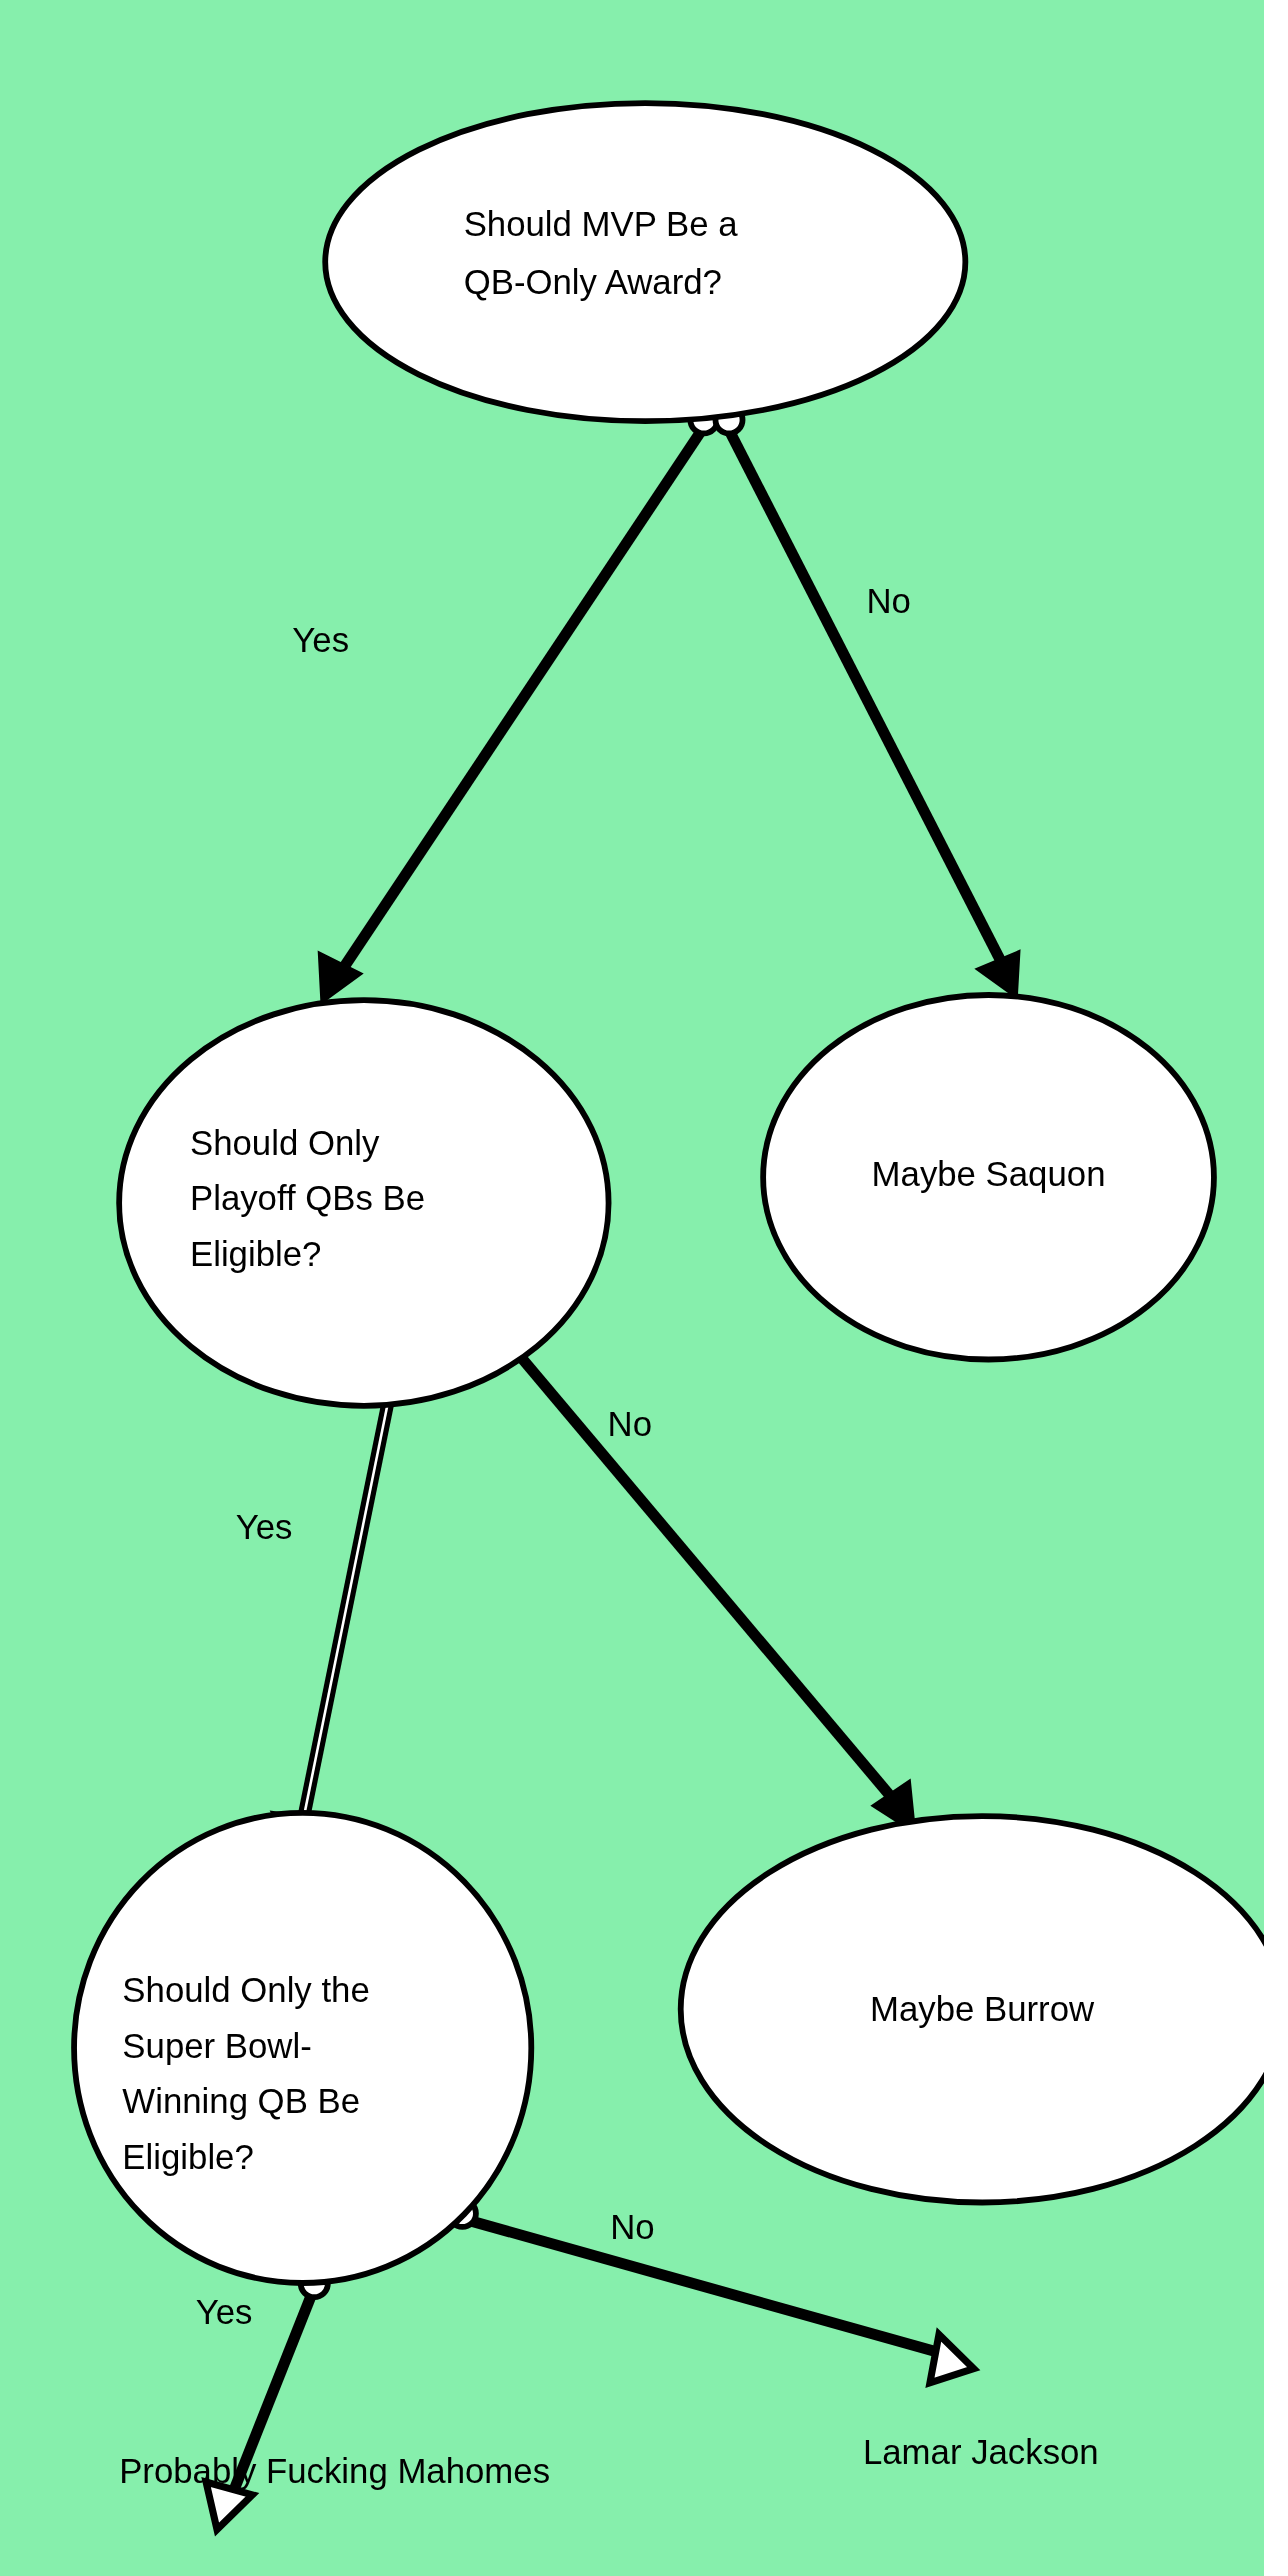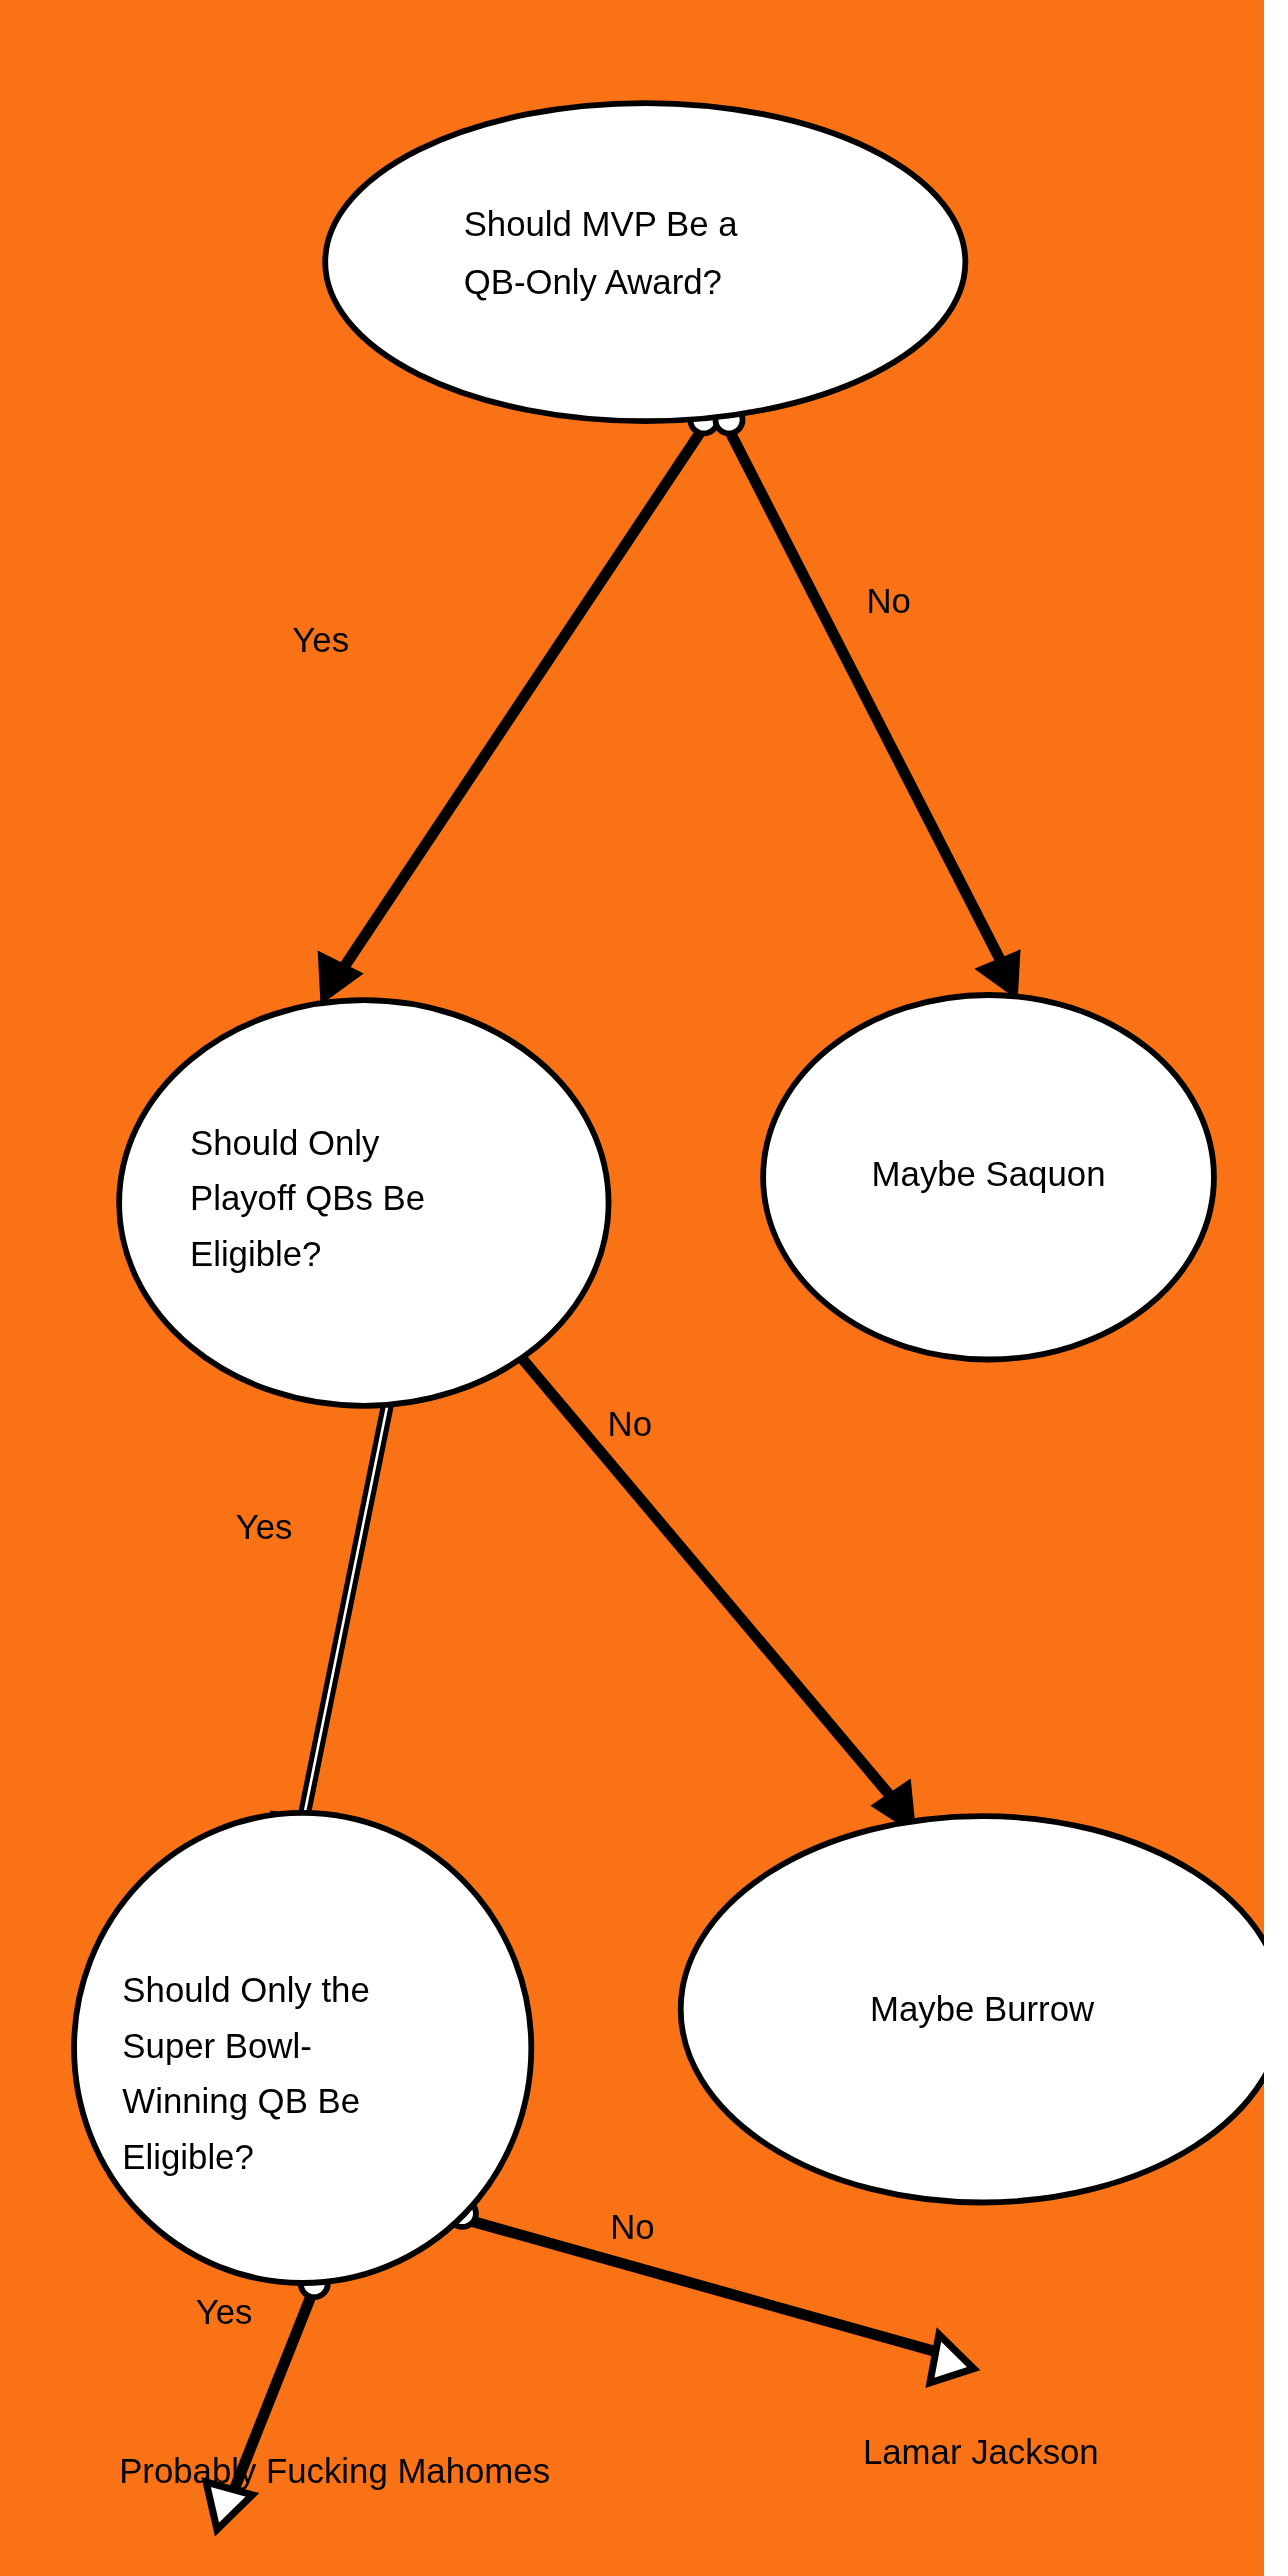--- a/index.html
+++ b/index.html
@@ -4,21 +4,21 @@
 <style>
   html, body {
     margin: 0;
     padding: 0;
     background: #ffffff;
   }
   #canvas {
     position: relative;
     width: 1264px;
     height: 2576px;
-    background: #f97316;
+    background: #86efac;
     overflow: hidden;
     font-family: "Liberation Sans", "DejaVu Sans", sans-serif;
   }
   svg.diagram {
     position: absolute;
     left: 0;
     top: 0;
     width: 1288px;
     height: 2576px;
     display: block;

